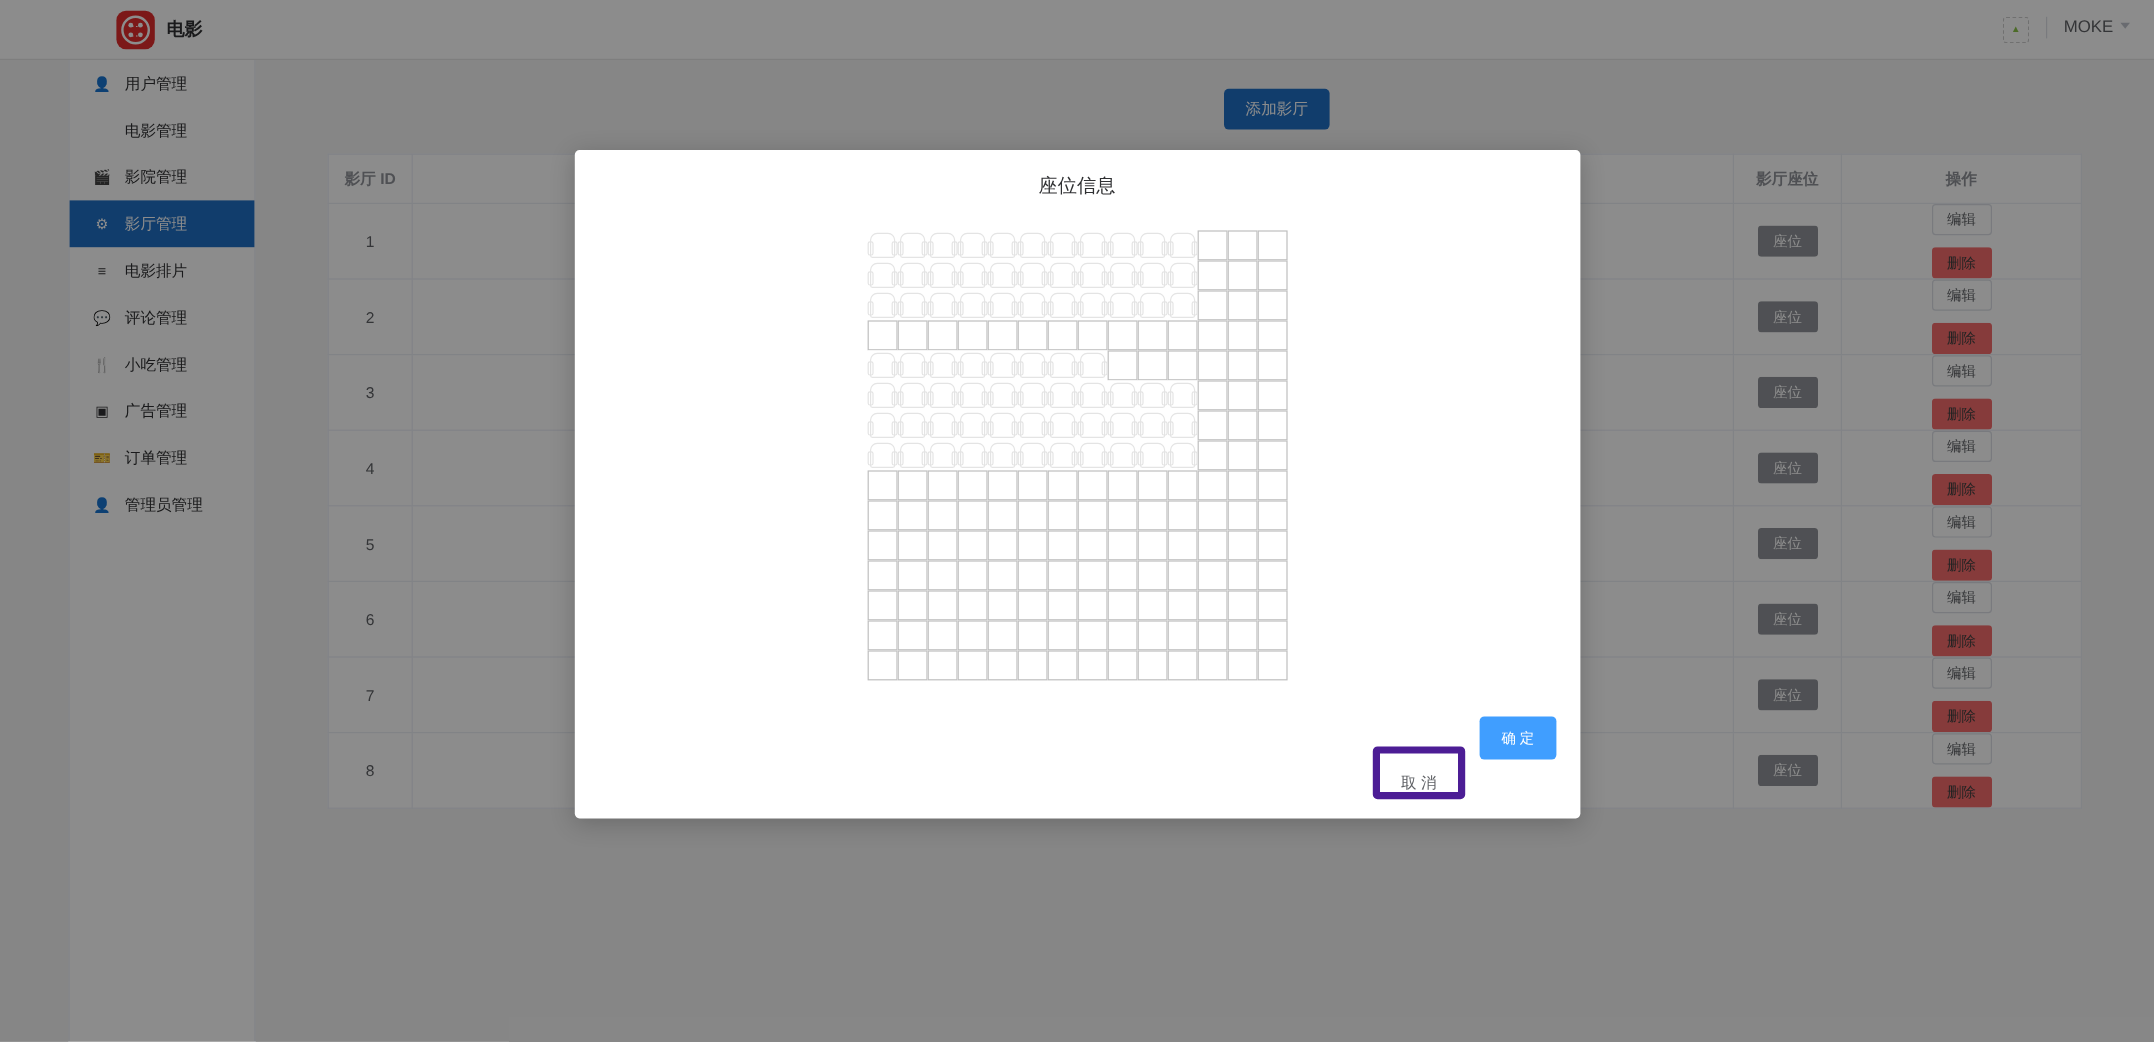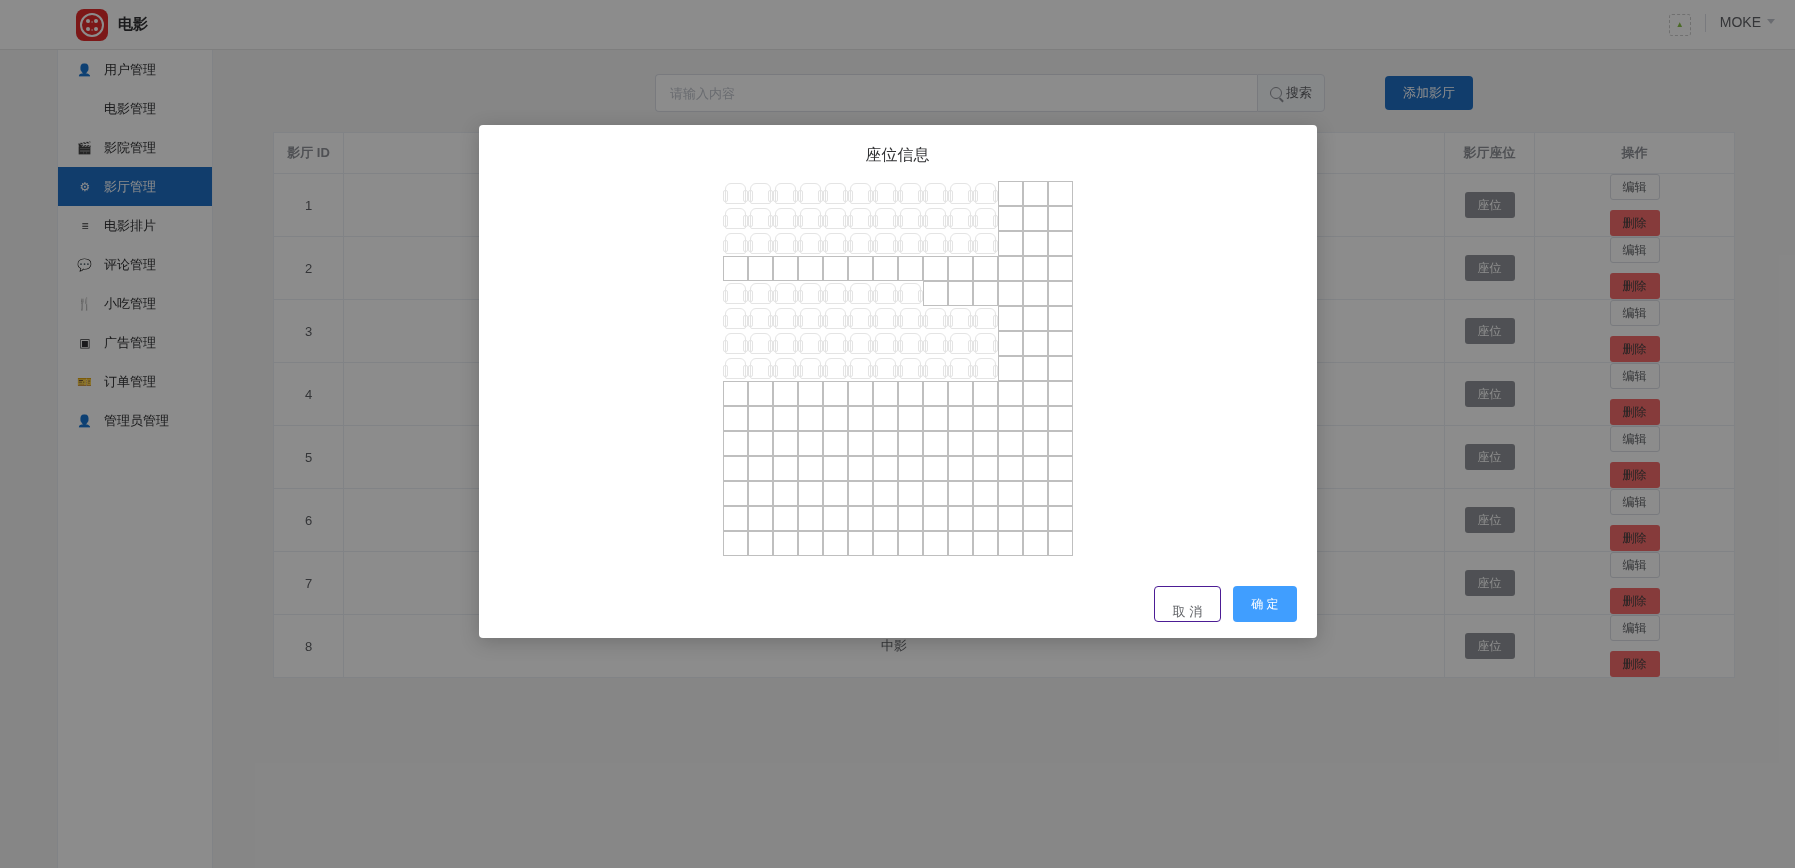--- a/index.html
+++ b/index.html
@@ -1,19 +1,19 @@
 <!DOCTYPE html>
 <html><head>
 <meta charset="utf-8">
 <style>
   * { box-sizing: border-box; margin: 0; padding: 0; }
   body { font-family: "Helvetica Neue", Helvetica, Arial, "Microsoft YaHei", sans-serif; font-size: 14px; color: #606266; background: #f5f5f5; width: 1795px; height: 868px; overflow: hidden; position: relative; }
 
   
-  .header { height: 50px; background: #fff; border-bottom: 1px solid #e6e6e6; display: flex; align-items: center; padding: 0 20px 0 76px; position: relative; z-index: 1; }
+  .header { height: 50px; background: #fff; border-bottom: 1px solid #e6e6e6; display: flex; align-items: center; padding: 0 20px 0 97px; position: relative; z-index: 1; }
   .logo-box { display: flex; align-items: center; gap: 10px; }
   .logo { width: 32px; height: 32px; background: #e22c2c; border-radius: 8px; display: flex; align-items: center; justify-content: center; position: relative; }
   .logo::before { content: ""; width: 20px; height: 20px; border: 2px solid #fff; border-radius: 50%; position: absolute; }
   .logo::after { content: "⋮⋮"; color:#fff; font-size:10px; letter-spacing:-2px; position:absolute; line-height:1; transform: rotate(90deg); }
   .logo-dot{position:absolute;width:4px;height:4px;background:#fff;border-radius:50%;}
   .logo-d1{top:10px;left:10px;} .logo-d2{top:10px;right:10px;} .logo-d3{bottom:10px;left:10px;} .logo-d4{bottom:10px;right:10px;}
   .app-title { font-weight: 700; font-size: 15px; color: #303133; }
   .header-right { margin-left: auto; display: flex; align-items: flex-start; gap: 14px; color:#606266; }
   .avatar-placeholder { width: 22px; height: 22px; border: 1px dashed #ccc; border-radius: 3px; display:flex; align-items:center; justify-content:center; font-size:10px; color:#4caf50; }
   .avatar-placeholder::before{content:"▲"; color:#8bc34a; font-size:8px;}
@@ -47,30 +47,30 @@
   .cinema-cell{text-align:left;padding-left:12px;}
   .btn-sm{height:26px;padding:0 12px;border-radius:3px;font-size:12px;border:1px solid transparent;cursor:pointer;display:inline-flex;align-items:center;}
   .btn-seat{background:#909399;color:#fff;text-align:center;}
   .btn-edit{background:#fff;border-color:#dcdfe6;color:#606266;}
   .btn-del{background:#f56c6c;color:#404040;}
   .ops-cell{display:flex;gap:10px;justify-content:center;align-items:center;flex-direction:column;}
 
   
   .overlay { position:absolute; inset:0; background:rgba(0,0,0,0.45); z-index:10; display:flex; align-items:flex-start; justify-content:center; }
   .dialog { width:838px; background:#fff; border-radius:4px; margin-top:125px; padding:20px 20px 16px; box-shadow:0 4px 20px rgba(0,0,0,.2); }
-  .dialog-title { text-align:center; font-size:16px; color:#303133; margin-bottom:15px; }
+  .dialog-title { text-align:center; font-size:16px; color:#303133; margin-bottom:26px; }
   .seat-grid { display:flex; flex-direction:column; gap:0; align-items:center; margin-bottom:30px;}
   .seat-row { display:flex; }
   .seat { width:25px; height:25px; margin:0; border:1px solid #bfbfbf; background:#fff; cursor:pointer;}
   .seat.occ { border:none; padding:2px; display:flex; }
   .seat.occ .occ-shape{ flex:1; border:1px solid #e4e4e4; border-radius:6px 6px 2px 2px; position:relative; }
   .seat.occ .occ-shape::before,.seat.occ .occ-shape::after{content:"";position:absolute;width:3px;height:10px;border:1px solid #e4e4e4;top:6px;border-radius:2px;}
   .seat.occ .occ-shape::before{left:-3px;} .seat.occ .occ-shape::after{right:-3px;}
   .dialog-footer { display:flex; justify-content:flex-end; gap:12px; }
-  .btn-cancel { height:36px; padding:16px 18px; background:#fff; border:1px solid #4c1d95; border-radius:4px; color:#606266; font-size:13px; cursor:pointer;}
+  .btn-cancel { height:36px; padding:16px 18px; background:#fff; border:6px solid #4c1d95; border-radius:4px; color:#606266; font-size:13px; cursor:pointer;margin-top:25px;}
   .btn-ok { height:36px; padding:0 18px; background:#409eff; border:none; border-radius:4px; color:#fff; font-size:12px; cursor:pointer;}
 
   
   .page-root{position:relative;width:100%;height:100%;}
 </style>
 </head>
 <body>
 
 <div class="page-root">
   <div class="header">
@@ -132,27 +132,20 @@
           <span>订单管理</span>
         </div>
         <div class="menu-item">
           <span class="menu-icon">👤</span>
           <span>管理员管理</span>
         </div>
       </div>
 
     <div class="main">
       <div class="toolbar">
-        <div class="search-group">
-          <input class="search-input" placeholder="请输入内容" style="">
-          <button class="search-btn">
-            <span class="sicon"></span>
-            <span>搜索</span>
-          </button>
-        </div>
         <button class="add-btn">添加影厅</button>
       </div>
 
       <table class="table">
         <thead>
           <tr>
             <th class="col-id">影厅 ID</th>
             <th class="col-cinema">影院</th>
             <th class="col-seats">影厅座位</th>
             <th class="col-ops">操作</th>

